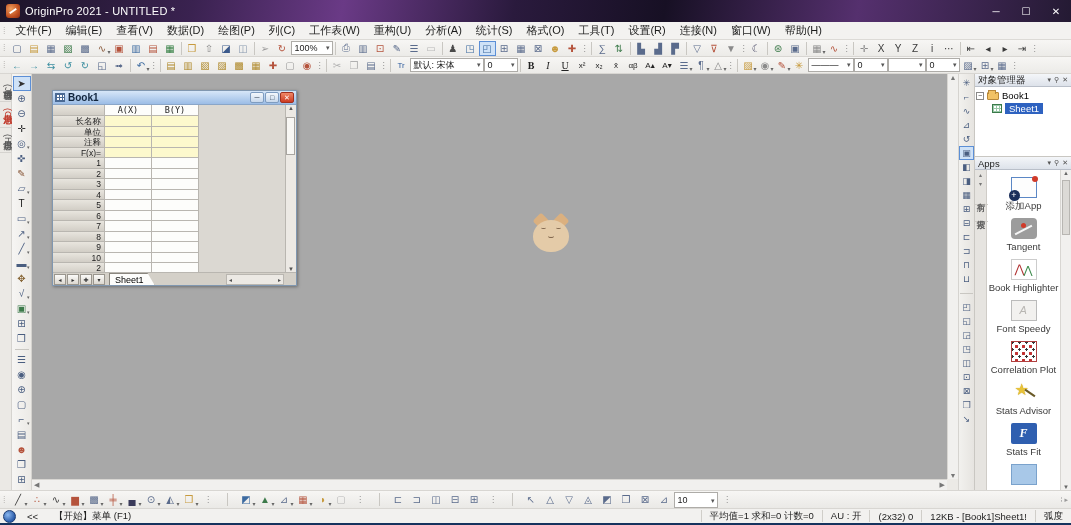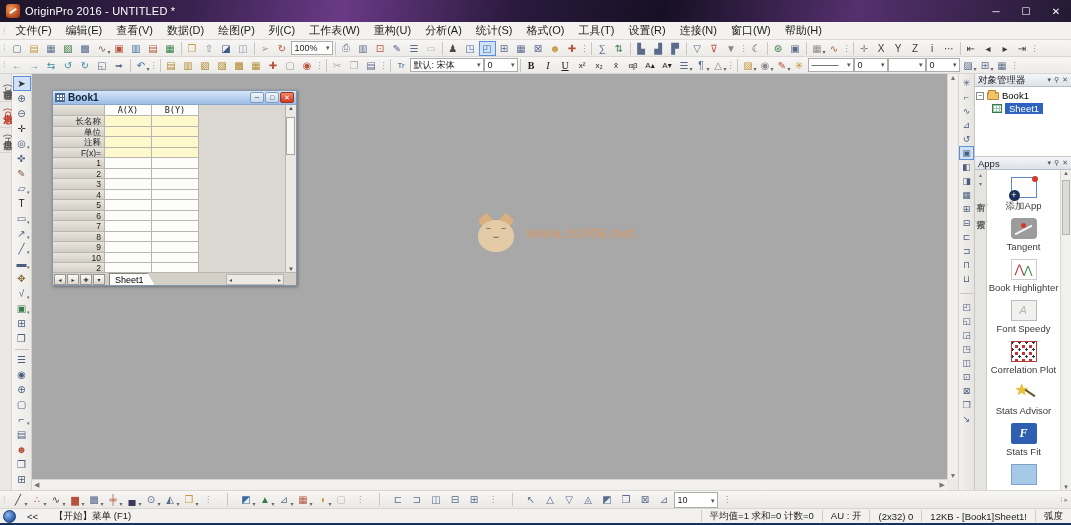--- a/index.html
+++ b/index.html
@@ -176,21 +176,21 @@
     background:radial-gradient(circle at 35% 35%,#8ab8f0,#2a5aa8 70%); border:1px solid #1a3a70; }
   .sb-seg { padding:0 8px; border-left:1px solid #d0cec9; height:12px; display:flex; align-items:center; white-space:nowrap; }
   .sb-left { border:none; }
   .sb-spacer { flex:1; }
 </style>
 </head>
 <body>
 
 <div class="titlebar">
   <span class="origin-logo"></span>
-  <span class="title-text">OriginPro 2016 - UNTITLED *</span>
+  <span class="title-text">OriginPro 2021 - UNTITLED *</span>
   <span class="win-controls">
     <span class="win-btn">─</span>
     <span class="win-btn">☐</span>
     <span class="win-btn">✕</span>
   </span>
 </div>
 
 <div class="menubar">
   <span class="grip">⁞</span>
   <span class="rep">
@@ -351,21 +351,20 @@
       <div class="wm-row">
         <span class="wm-dog">
           <span class="dog-ear l"></span>
             <span class="dog-ear r"></span>
           <span class="dog-face"></span>
           <span class="dog-eye l"></span>
             <span class="dog-eye r"></span>
           <span class="dog-mouth"></span>
         </span>
         <span>
-          <div class="wm-url">www.ts006.net</div>
         </span>
       </div>
     </div>
 
     <div class="ws-vscroll">
         <span>▲</span>
         <span>▼</span>
       </div>
     <div class="ws-hscroll">
         <span>◀</span>

